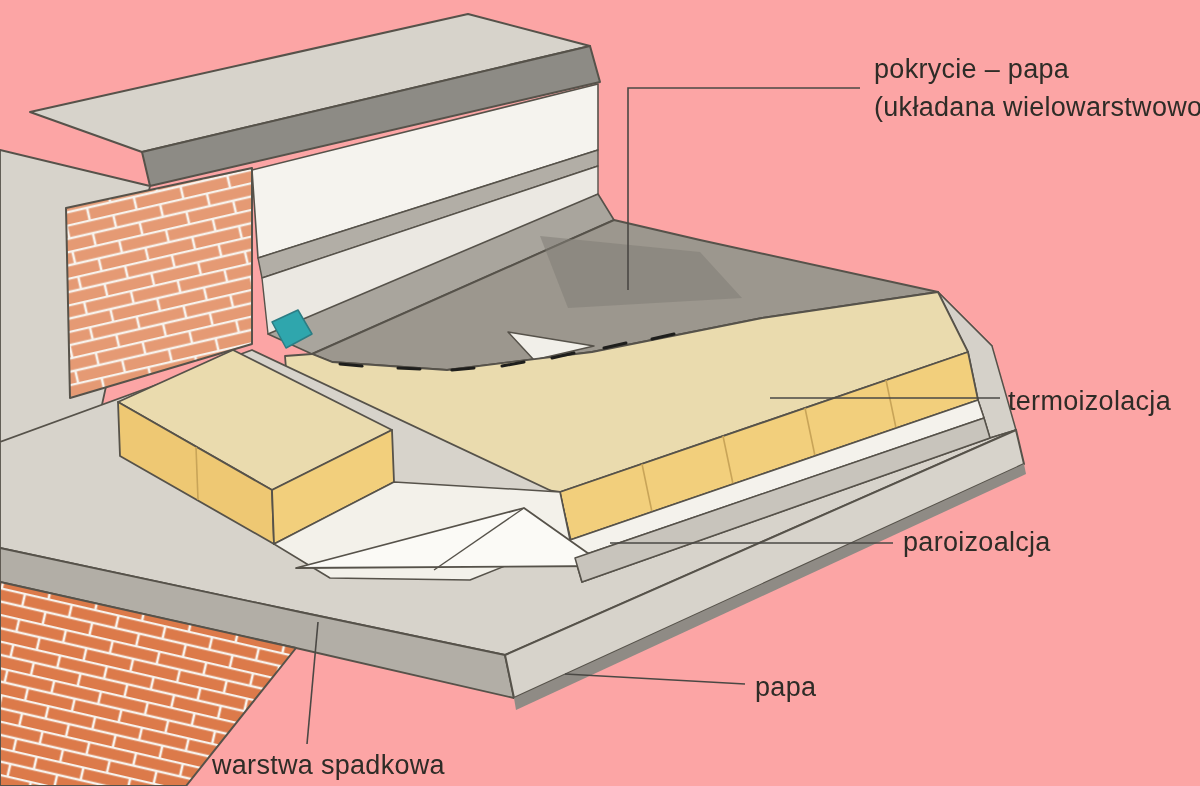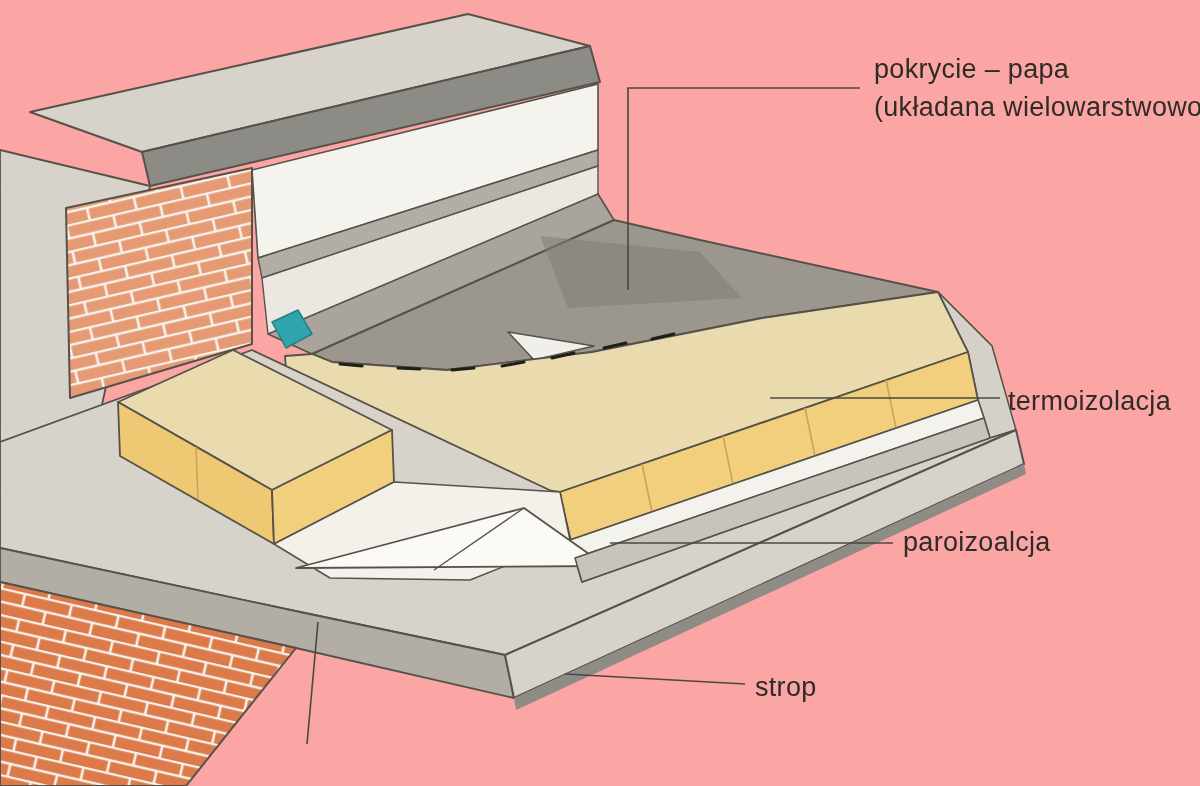--- a/index.html
+++ b/index.html
@@ -100,15 +100,16 @@
     <path d="M318,622 L307,744"></path>
   </g>
 </svg>
 
 <div class="label" style="left:874px;top:50px">
   <div>pokrycie – papa</div>
   <div>(układana wielowarstwowo)</div>
 </div>
 <div class="label" style="left:1008px;top:382px">termoizolacja</div>
 <div class="label" style="left:903px;top:523px">paroizoalcja</div>
-<div class="label" style="left:755px;top:668px">strop</div>
+<div class="label" style="left:755px;top:668px">papa</div>
+<div class="label" style="left:212px;top:746px">warstwa spadkowa</div>
 
 </div>
 
 </body></html>

